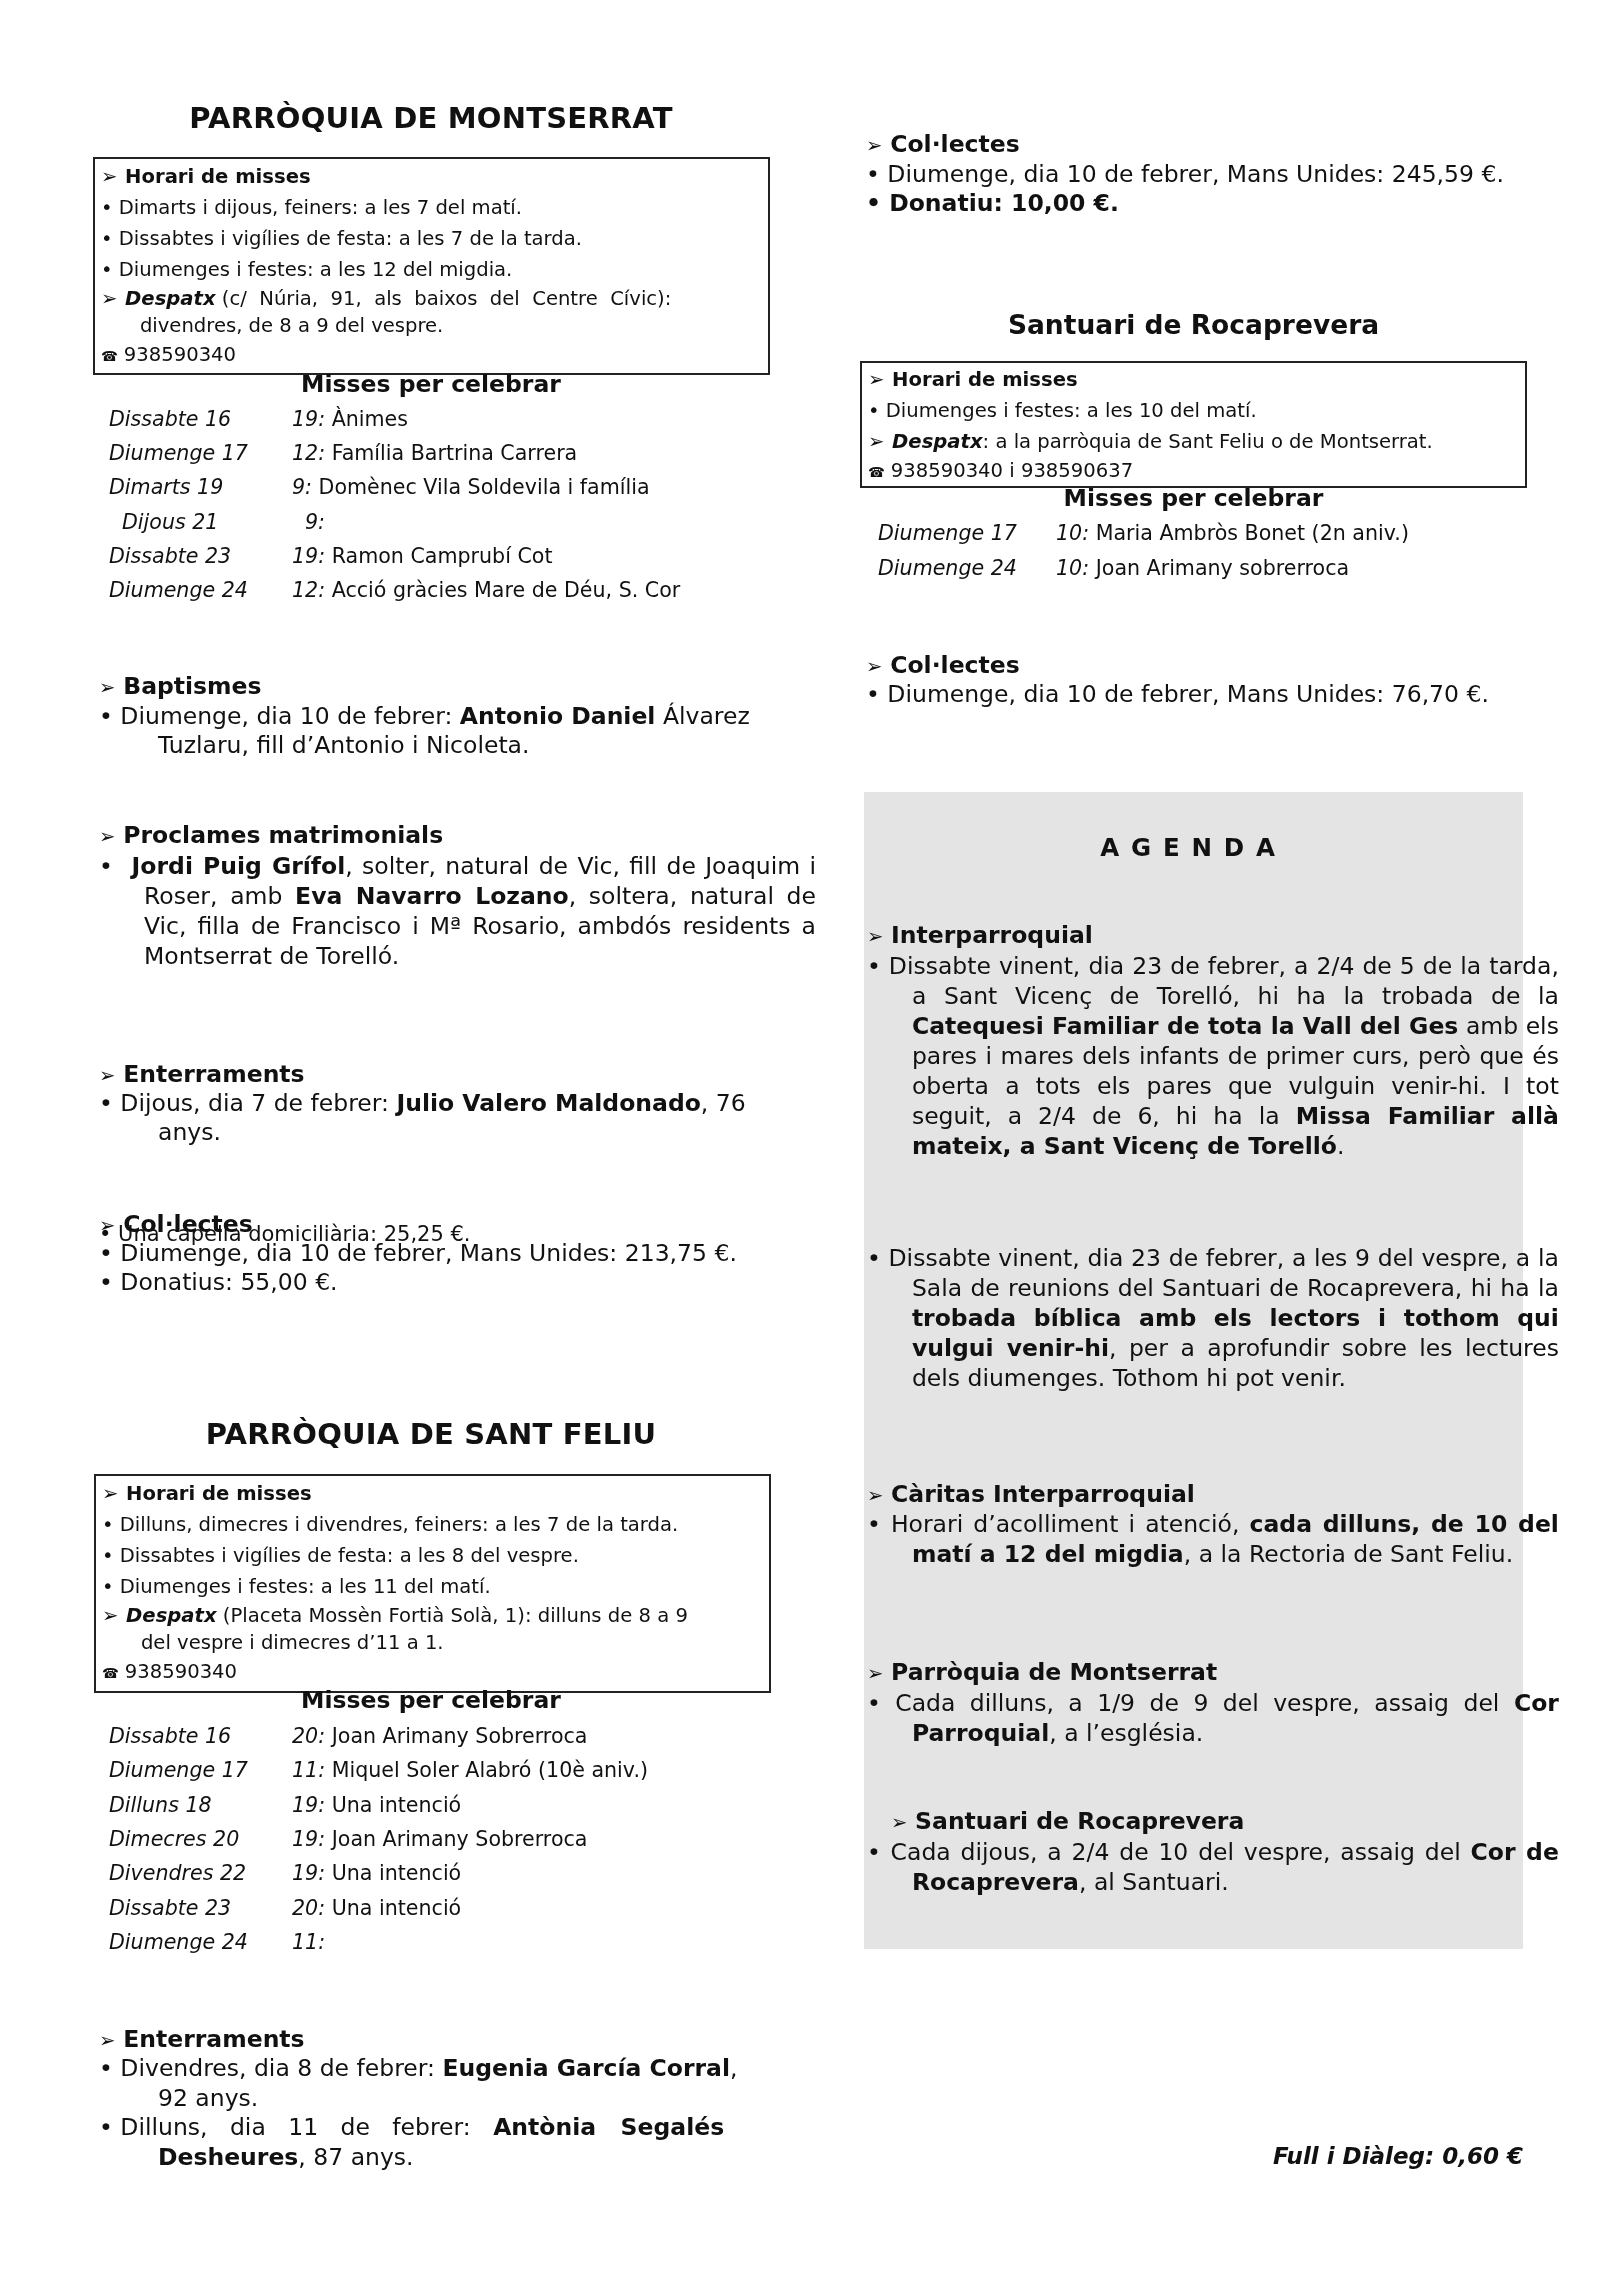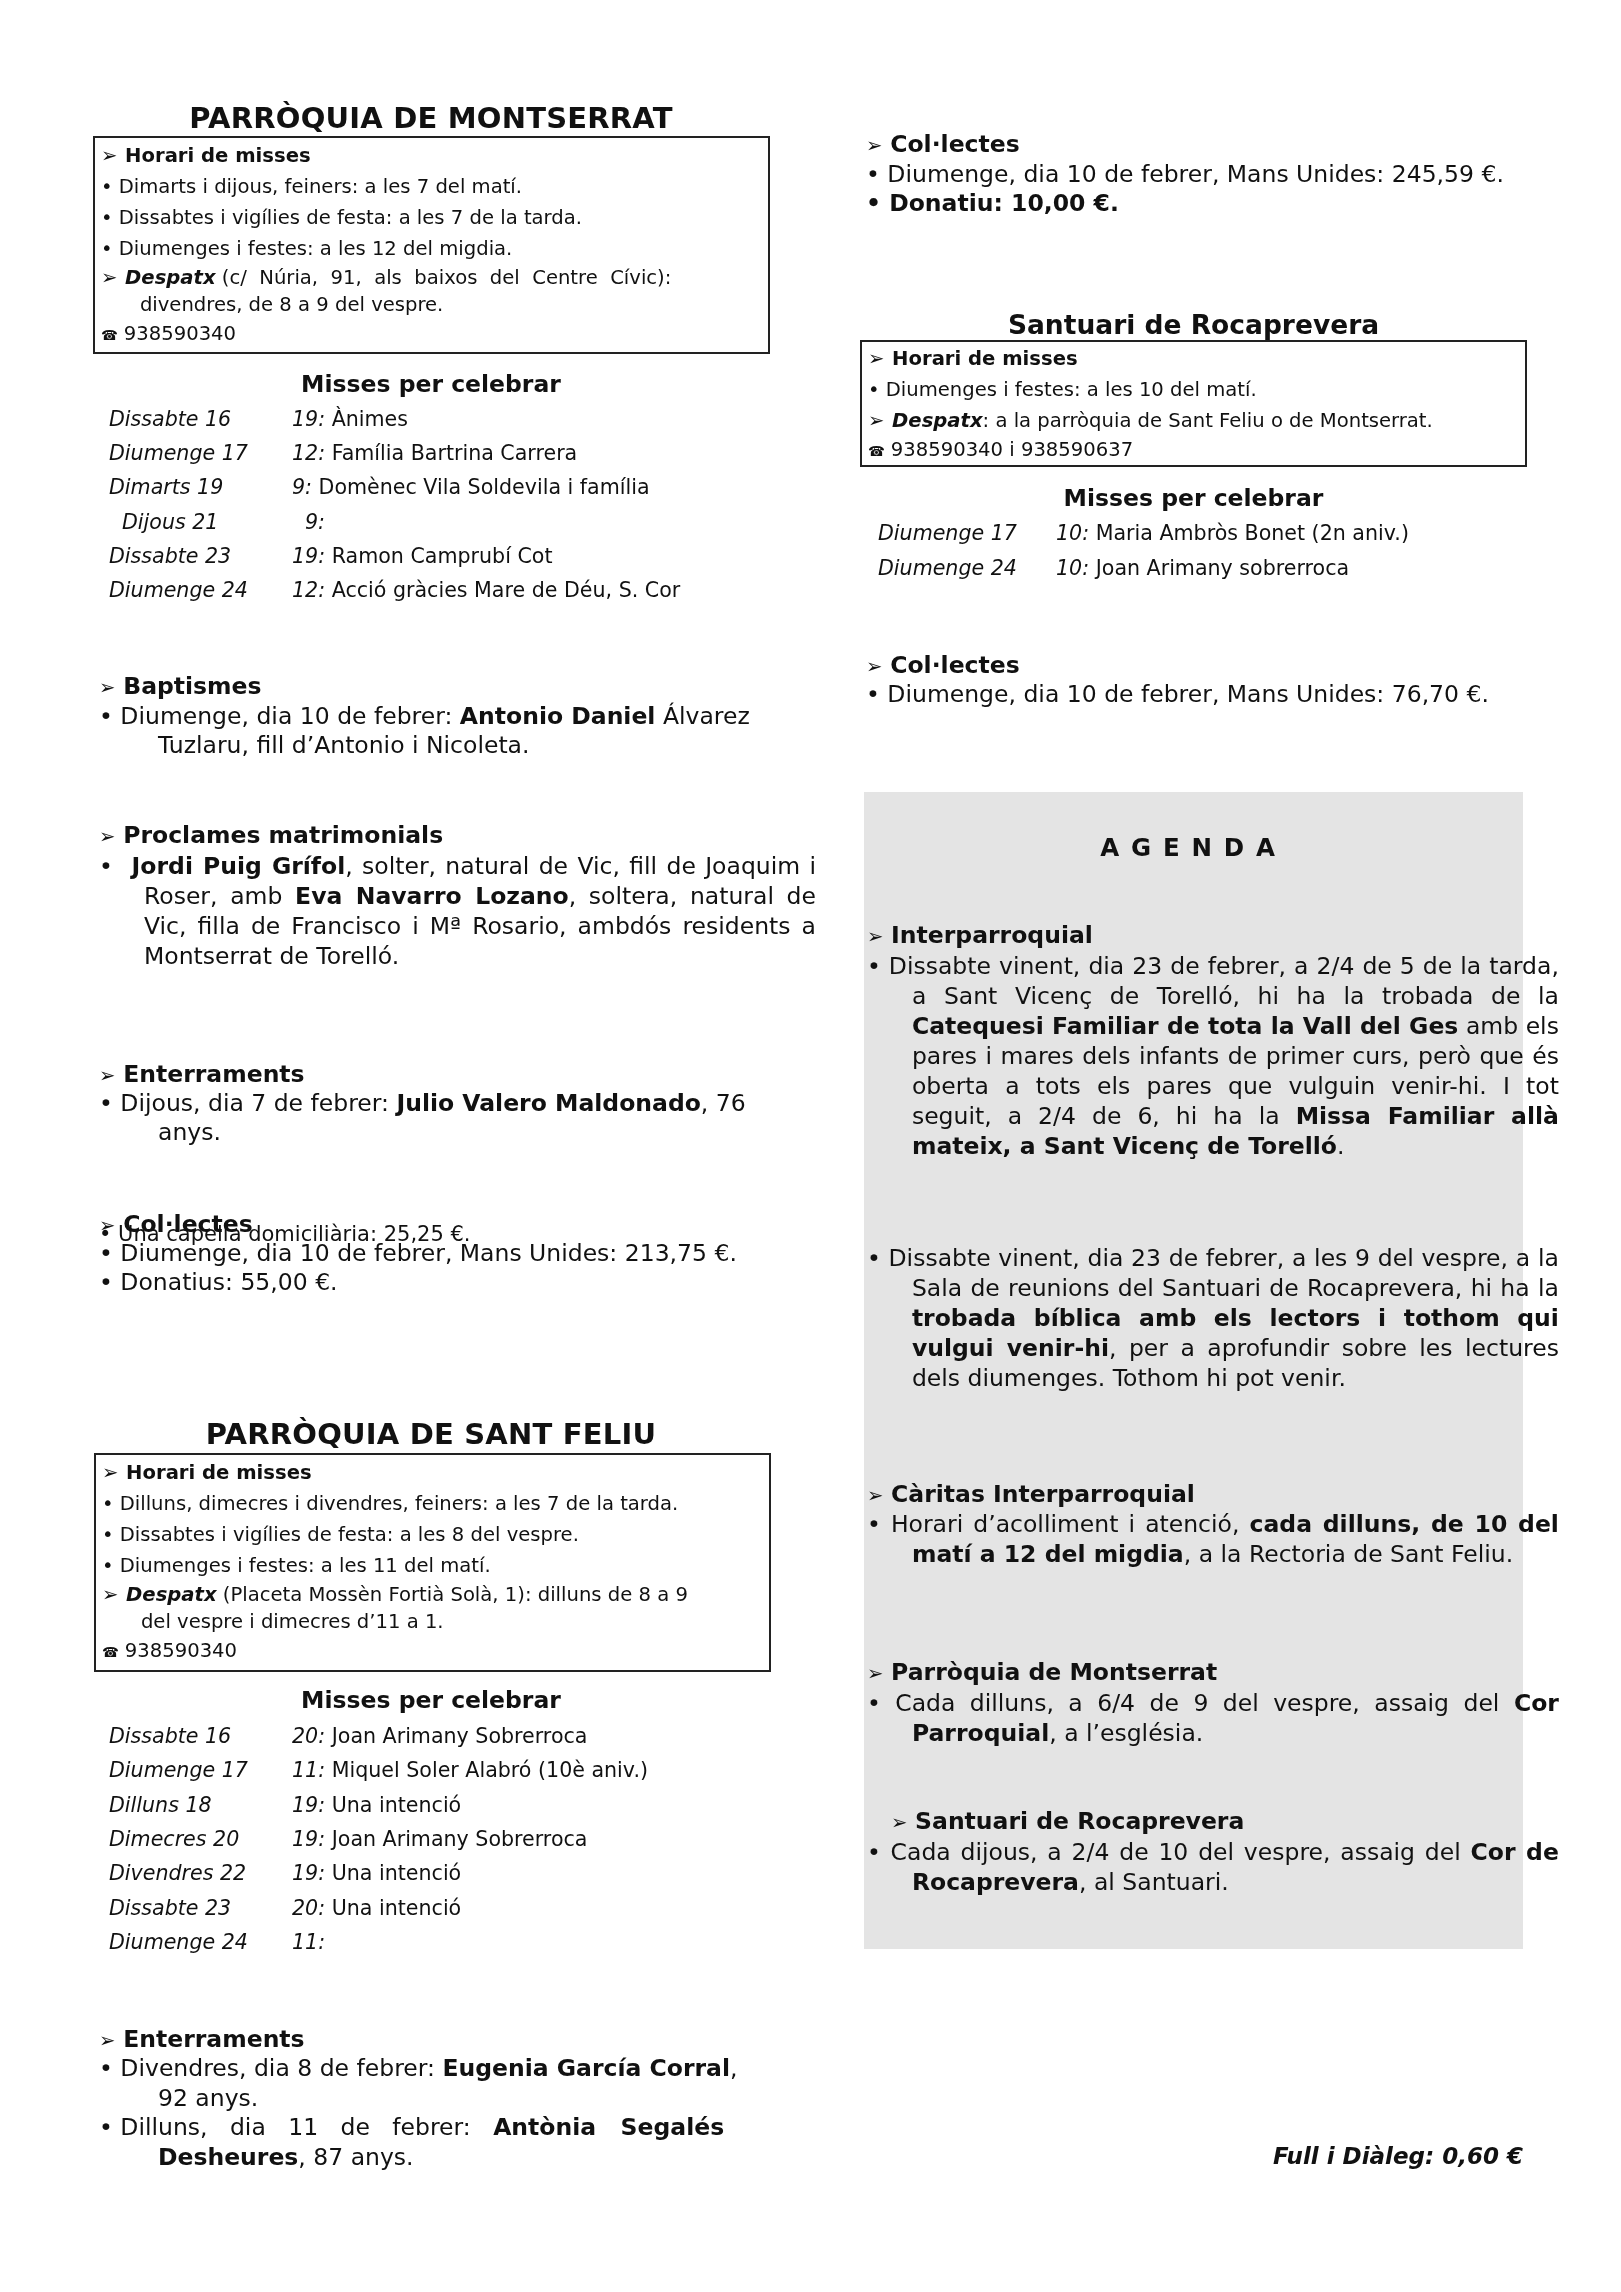--- a/index.html
+++ b/index.html
@@ -1,21 +1,21 @@
 <!DOCTYPE html>
 <html><head>
 <meta charset="utf-8">
 <style>
   html, body { margin:0; padding:0; background:#ffffff; }
   body { width:1621px; height:2293px; position:relative; overflow:hidden;
          font-family:"DejaVu Sans", sans-serif; color:#111; }
   .abs { position:absolute; }
   .title { font-weight:bold; font-size:29px; text-align:center; white-space:nowrap; letter-spacing:0.2px; }
   .subtitle { font-weight:bold; font-size:23.5px; text-align:center; white-space:nowrap; }
-  .box { border:2px solid #222; box-sizing:border-box; }
+  .box { border:2px solid #222; box-sizing:border-box;margin-top:21px; }
   .line { font-size:20.6px; line-height:29px; white-space:nowrap; position:absolute; }
   .boxline { font-size:19.6px; line-height:31px; white-space:nowrap; }
   .sec { font-size:23.5px; font-weight:bold; line-height:29px; white-space:nowrap; position:absolute;text-align:right; }
   .arrow { font-weight:normal; font-size:19.6px; margin-right:7.8px; }
   .para { font-size:23.5px; line-height:30px; position:absolute; text-align:justify; }
   .hang { padding-left:45px; text-indent:-45px; }
   .row { position:absolute; font-size:20.6px; white-space:nowrap; }
   .row .day { font-style:italic; position:absolute; left:0; }
   .row .hour { font-style:italic; }
   .row .rest { position:absolute; }
@@ -167,20 +167,20 @@
 
   <div class="sec" style="left:2.9px; top:129px;"><span class="arrow">➢</span><span>Interparroquial</span></div>
   <div class="para hang" style="left:2.9px; top:159px; width:647px;"><span>•</span> <span>Dissabte vinent, dia 23 de febrer, a 2/4 de 5 de la tarda, a Sant Vicenç de Torelló, hi ha la trobada de la </span><b>Catequesi Familiar de tota la Vall del Ges</b><span> amb els pares i mares dels infants de primer curs, però que és oberta a tots els pares que vulguin venir-hi. I tot seguit, a 2/4 de 6, hi ha la </span><b>Missa Familiar allà mateix, a Sant Vicenç de Torelló</b><span>.</span></div>
 
   <div class="para hang" style="left:2.9px; top:451px; width:647px;"><span>•</span> <span>Dissabte vinent, dia 23 de febrer, a les 9 del vespre, a la Sala de reunions del Santuari de Rocaprevera, hi ha la </span><b>trobada bíblica amb els lectors i tothom qui vulgui venir-hi</b><span>, per a aprofundir sobre les lectures dels diumenges. Tothom hi pot venir.</span></div>
 
   <div class="sec" style="left:2.9px; top:688px;"><span class="arrow">➢</span><span>Càritas Interparroquial</span></div>
   <div class="para hang" style="left:2.9px; top:717px; width:647px;"><span>•</span> <span>Horari d’acolliment i atenció, </span><b>cada dilluns, de 10 del matí a 12 del migdia</b><span>, a la Rectoria de Sant Feliu.</span></div>
 
   <div class="sec" style="left:2.9px; top:866px;"><span class="arrow">➢</span><span>Parròquia de Montserrat</span></div>
-  <div class="para hang" style="left:2.9px; top:896px; width:647px;"><span>•</span> <span>Cada dilluns, a 6/4 de 9 del vespre, assaig del </span><b>Cor Parroquial</b><span>, a l’església.</span></div>
+  <div class="para hang" style="left:2.9px; top:896px; width:647px;"><span>•</span> <span>Cada dilluns, a 1/9 de 9 del vespre, assaig del </span><b>Cor Parroquial</b><span>, a l’església.</span></div>
 
   <div class="sec" style="left:2.9px; top:1015px;margin-left:24px;"><span class="arrow">➢</span><span>Santuari de Rocaprevera</span></div>
   <div class="para hang" style="left:2.9px; top:1045px; width:647px;"><span>•</span> <span>Cada dijous, a 2/4 de 10 del vespre, assaig del </span><b>Cor de Rocaprevera</b><span>, al Santuari.</span></div>
 </div>
 
 <div class="price" style="right:98px; top:2143px;">Full i Diàleg: 0,60 €</div>
 
 
 </body></html>

